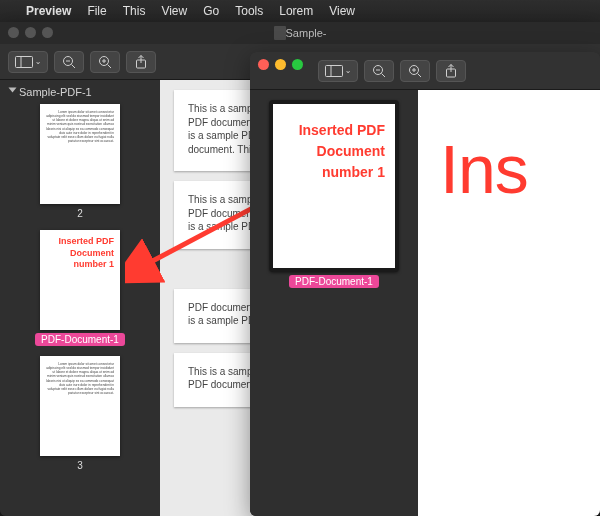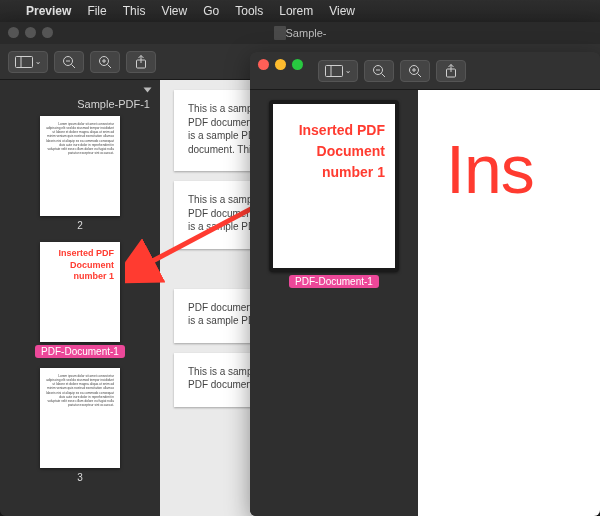--- a/index.html
+++ b/index.html
@@ -74,21 +74,21 @@
   }
 
   
   .sidebar {
     width: 160px; background: #2f2f2f;
     overflow: hidden;
     padding: 4px 6px;
   }
   .sidetitle {
     font-size: 11px; color: #d4d4d4; padding: 2px 4px 6px;
-    display: flex; align-items: flex-end; gap: 4px; flex-direction: column;
+    display: flex; align-items: flex-start; gap: 4px;
   }
   .disclose {
     display:inline-block; width:0; height:0;
     border-top:4px solid transparent; border-bottom:4px solid transparent;
     border-left:5px solid #bbb; transform: rotate(90deg);
   }
   .thumbwrap { display: flex; flex-direction: column; align-items: center; margin-bottom: 10px; }
   .thumb {
     width: 80px; min-height: 100px;
     background: #ffffff; color: #444;
@@ -134,21 +134,21 @@
   .front .toolbar { height: 38px; }
   .front .body { top: 38px; }
   .front .sidebar { width: 168px; padding-top: 10px; }
   .front .thumb {
     width: 130px; height: 172px; font-size: 12px;
     border: 4px solid #1a1a1a; border-radius: 4px;
     padding: 16px 10px;
   }
   .front .thumb.red span { font-size: 14px; line-height: 1.5; }
   .front .content { background: #fff; display: flex; align-items: flex-start; padding: 30px 6px; }
-  .bigtext { color: #ff3b30; font-weight: 500; font-size: 68px; line-height: 1.45; margin-left: 22px; letter-spacing: -1px;}
+  .bigtext { color: #ff3b30; font-weight: 500; font-size: 68px; line-height: 1.45; margin-left: 16px; letter-spacing: -1px;}
   .front-traffic { position:absolute; left:8px; top:7px; display:flex; gap:6px; z-index:2;}
 </style>
 </head>
 <body>
 
 <div class="menubar">
   <span class="apple"></span>
   <span class="appname">Preview</span>
   <span>File</span>
   <span>This</span>

